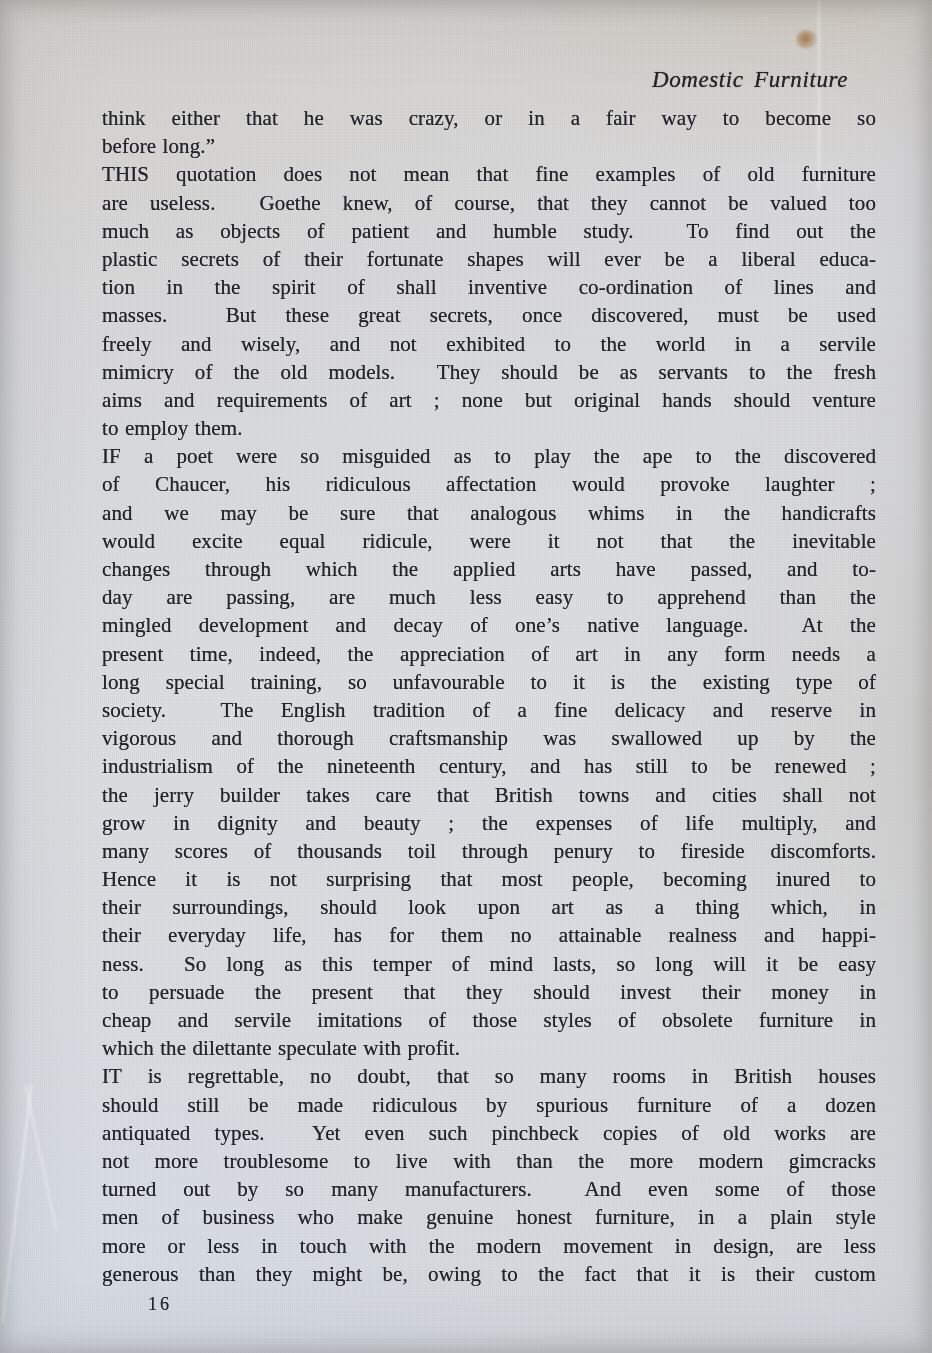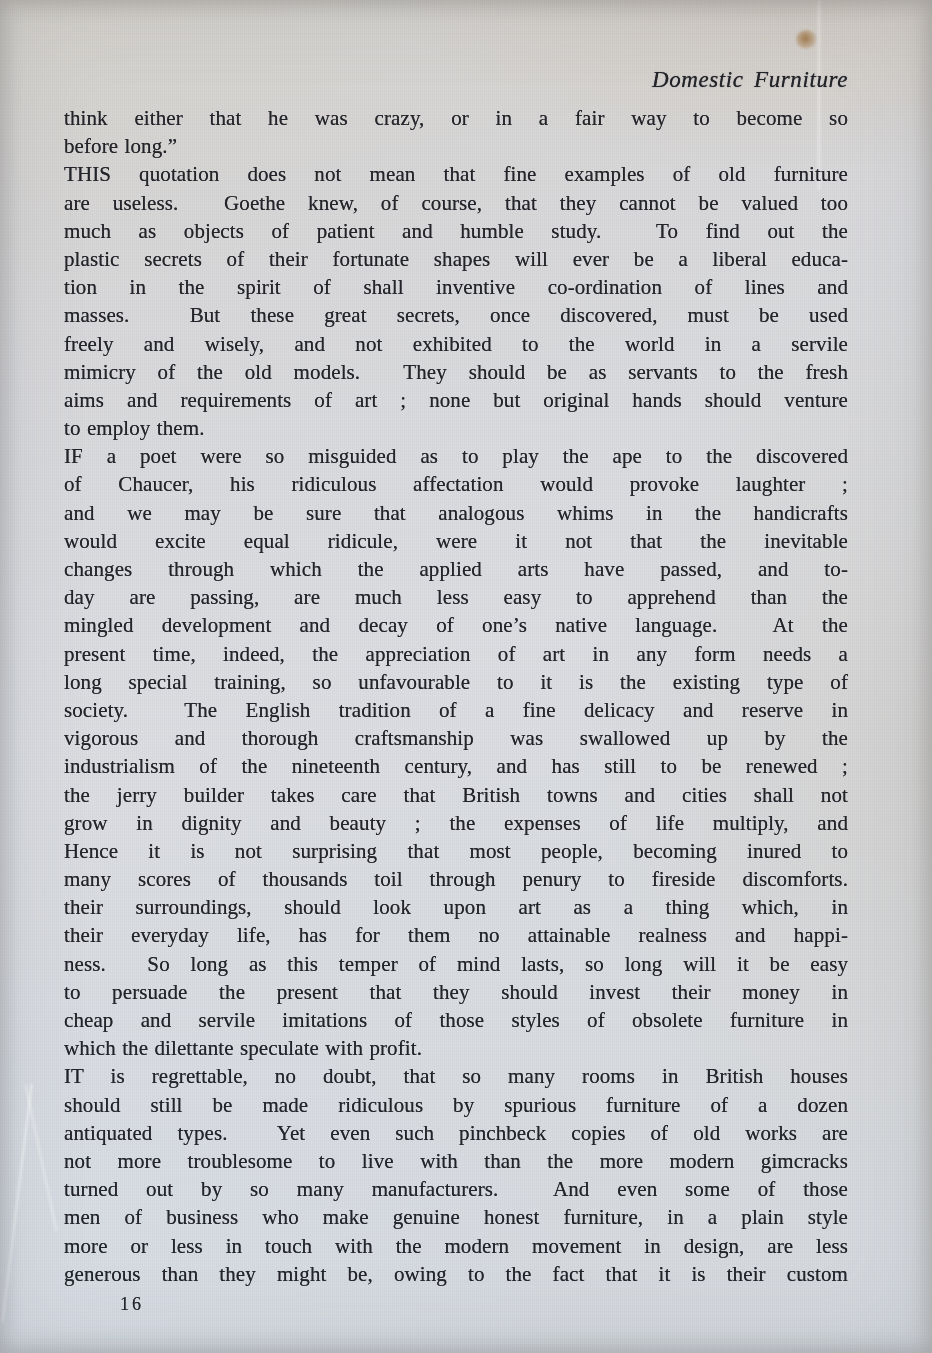--- a/index.html
+++ b/index.html
@@ -28,21 +28,21 @@
     position: absolute; inset: 0; pointer-events: none;
     box-shadow:
       inset 0 0 90px rgba(100,105,118,0.16),
       inset -7px 0 22px rgba(140,130,112,0.20),
       inset 7px 0 18px rgba(120,122,132,0.10),
       inset 0 -7px 22px rgba(108,114,130,0.14),
       inset 0 7px 18px rgba(120,118,110,0.12);
   }
   .content {
     position: absolute; inset: 0;
-    padding: 66px 84px 0 64px;
+    padding: 66px 84px 0 92px;
     text-shadow: 0 0 0.6px rgba(36,37,43,0.75);
   }
   .running-head {
     font-style: italic;
     text-align: right;
     font-size: 23px;
     line-height: 28px;
     letter-spacing: 0.6px;
     word-spacing: 4px;
     margin-bottom: 10px;
@@ -52,20 +52,21 @@
   .line {
     font-size: 21px;
     line-height: 28.2px;
     height: 28.2px;
     overflow: hidden;
     text-align: justify;
     text-align-last: justify;
     white-space: pre-wrap;
     word-spacing: 1px;
     letter-spacing: 0.1px;
+    margin-left: 10px;
   }
   .line.para-end { text-align-last: left; }
   .page-number {
     font-size: 18px;
     line-height: 28px;
     margin-top: 2px;
     padding-left: 56px;
     letter-spacing: 3px;
   }
   .stain {
@@ -126,22 +127,22 @@
         <div class="line">changes through which the applied arts have passed, and to-</div>
         <div class="line">day are passing, are much less easy to apprehend than the</div>
         <div class="line">mingled development and decay of one’s native language.  At the</div>
         <div class="line">present time, indeed, the appreciation of art in any form needs a</div>
         <div class="line">long special training, so unfavourable to it is the existing type of</div>
         <div class="line">society.  The English tradition of a fine delicacy and reserve in</div>
         <div class="line">vigorous and thorough craftsmanship was swallowed up by the</div>
         <div class="line">industrialism of the nineteenth century, and has still to be renewed ;</div>
         <div class="line">the jerry builder takes care that British towns and cities shall not</div>
         <div class="line">grow in dignity and beauty ; the expenses of life multiply, and</div>
+        <div class="line">many scores of thousands toil through penury to fireside discomforts.</div>
         <div class="line">Hence it is not surprising that most people, becoming inured to</div>
-        <div class="line">many scores of thousands toil through penury to fireside discomforts.</div>
         <div class="line">their surroundings, should look upon art as a thing which, in</div>
         <div class="line">their everyday life, has for them no attainable realness and happi-</div>
         <div class="line">ness.  So long as this temper of mind lasts, so long will it be easy</div>
         <div class="line">to persuade the present that they should invest their money in</div>
         <div class="line">cheap and servile imitations of those styles of obsolete furniture in</div>
         <div class="line para-end">which the dilettante speculate with profit.</div>
         <div class="line">IT is regrettable, no doubt, that so many rooms in British houses</div>
         <div class="line">should still be made ridiculous by spurious furniture of a dozen</div>
         <div class="line">antiquated types.  Yet even such pinchbeck copies of old works are</div>
         <div class="line">not more troublesome to live with than the more modern gimcracks</div>

